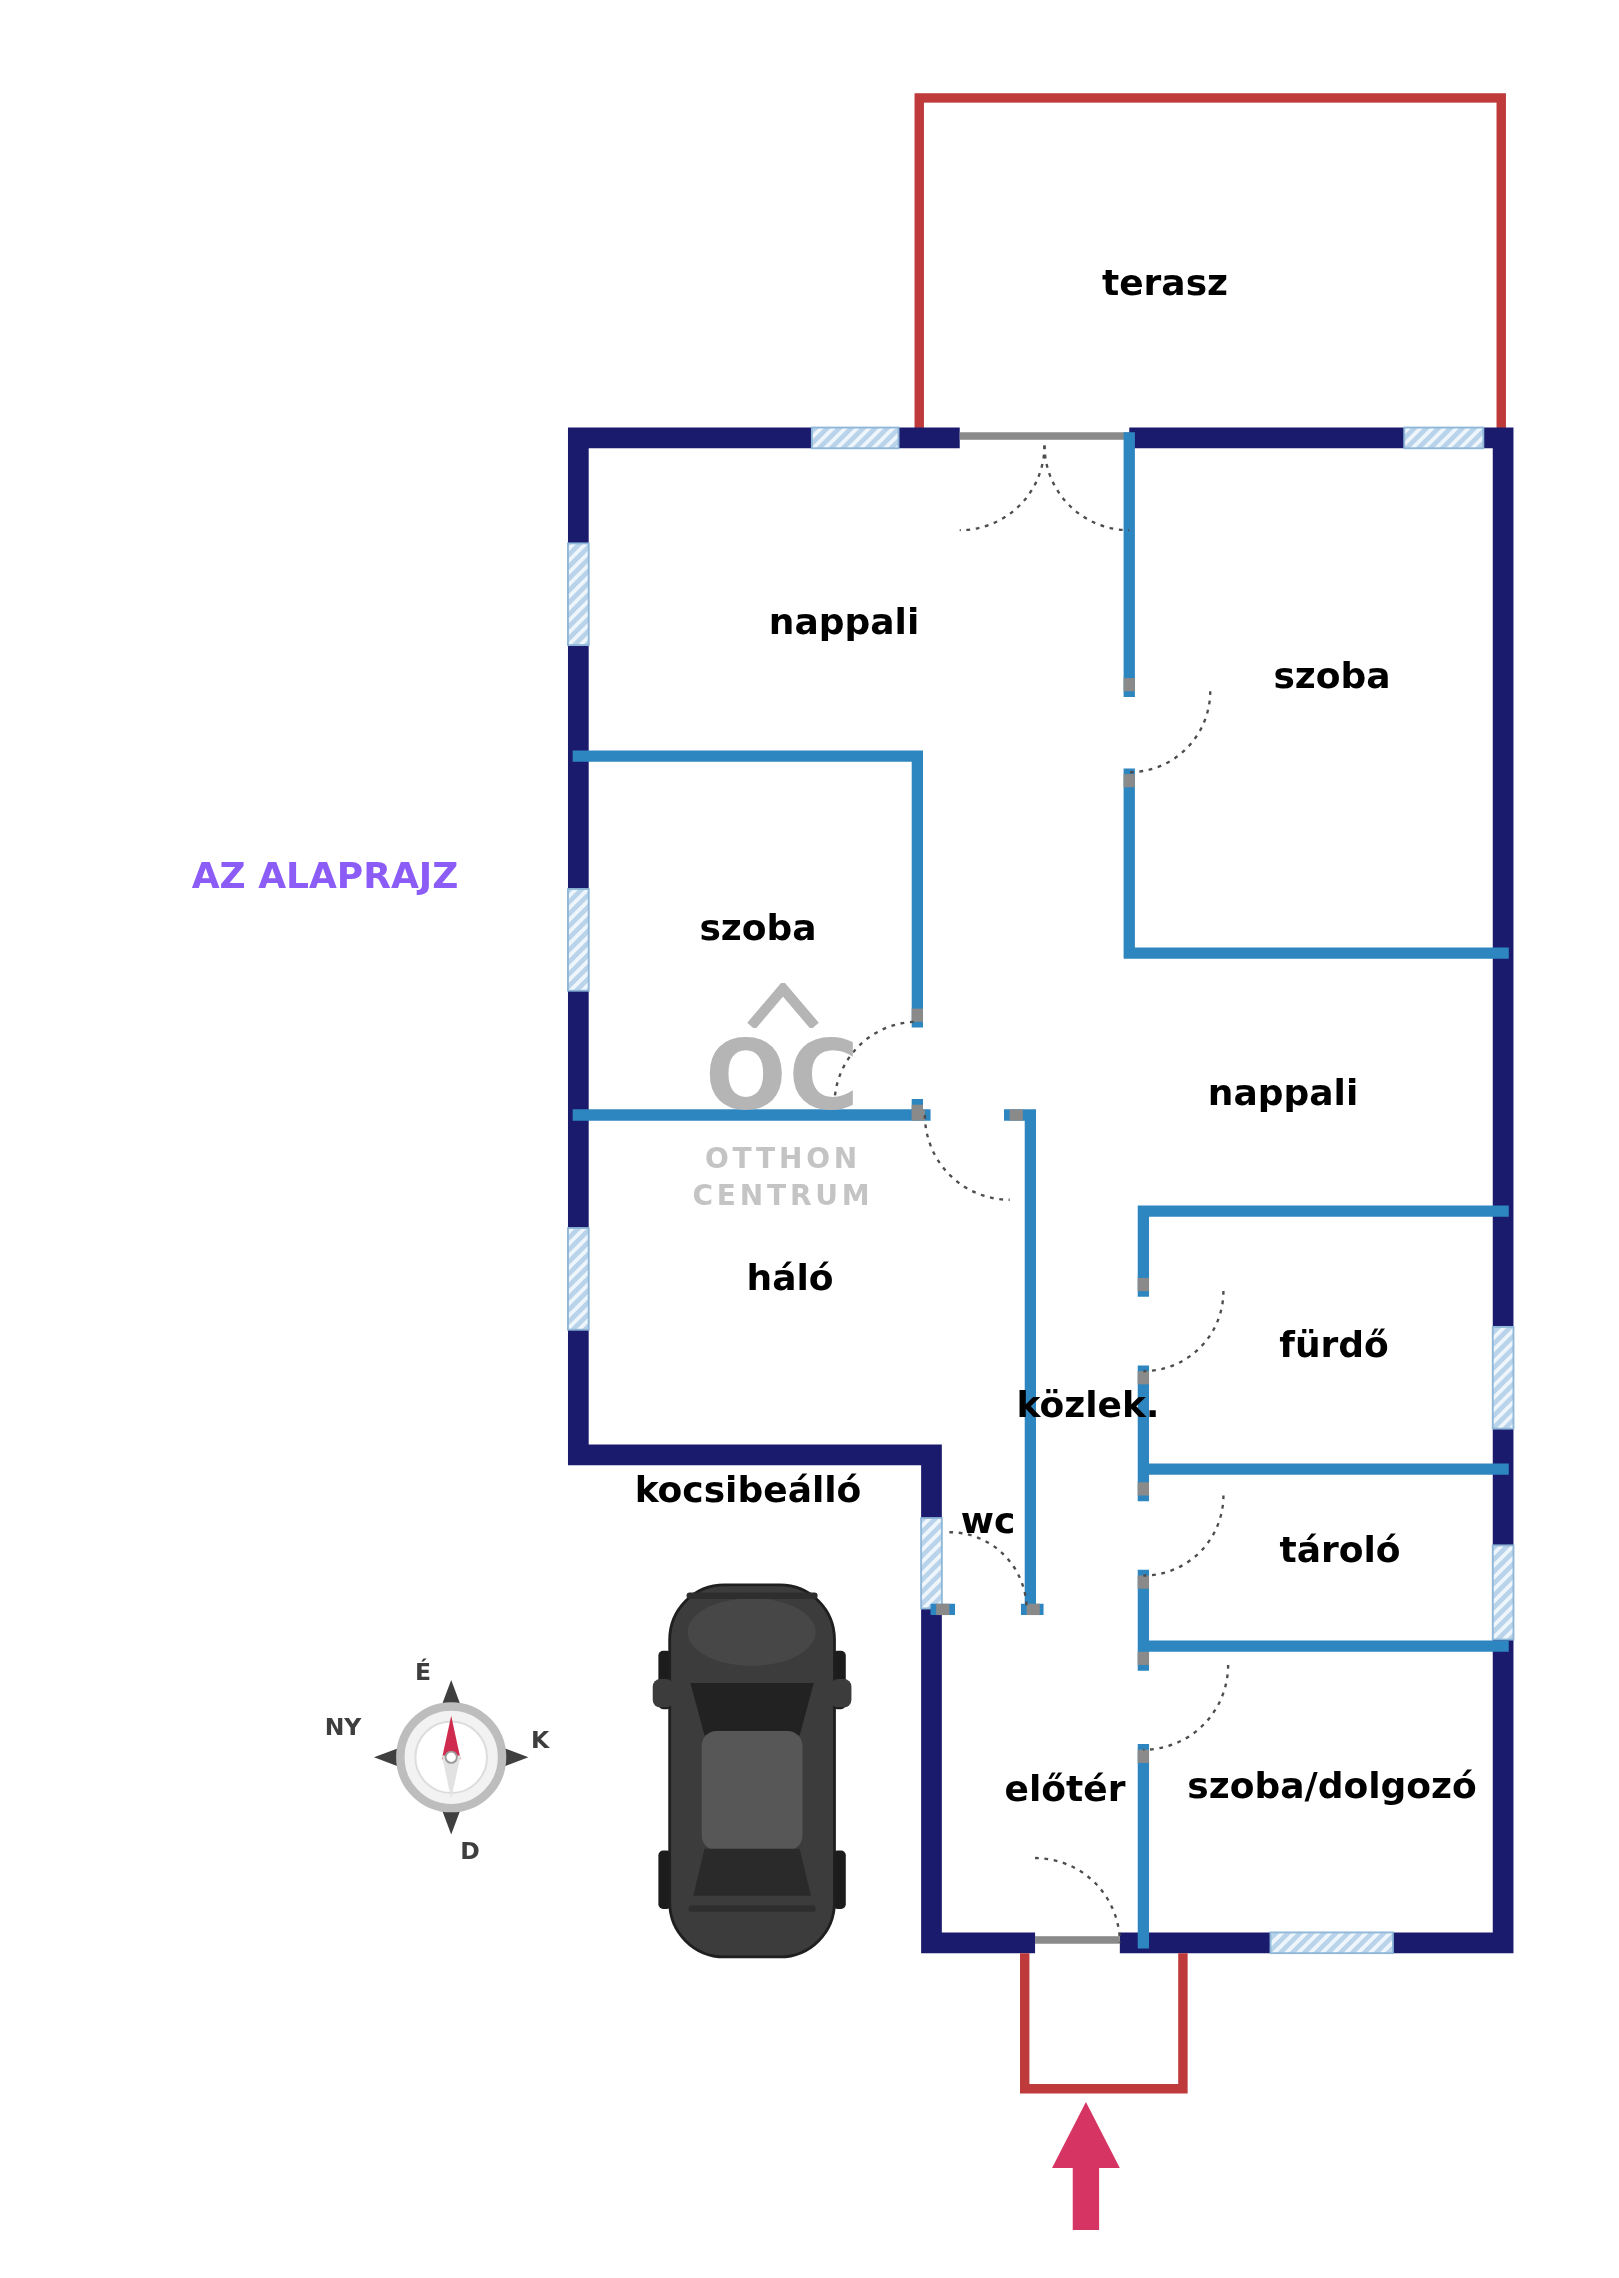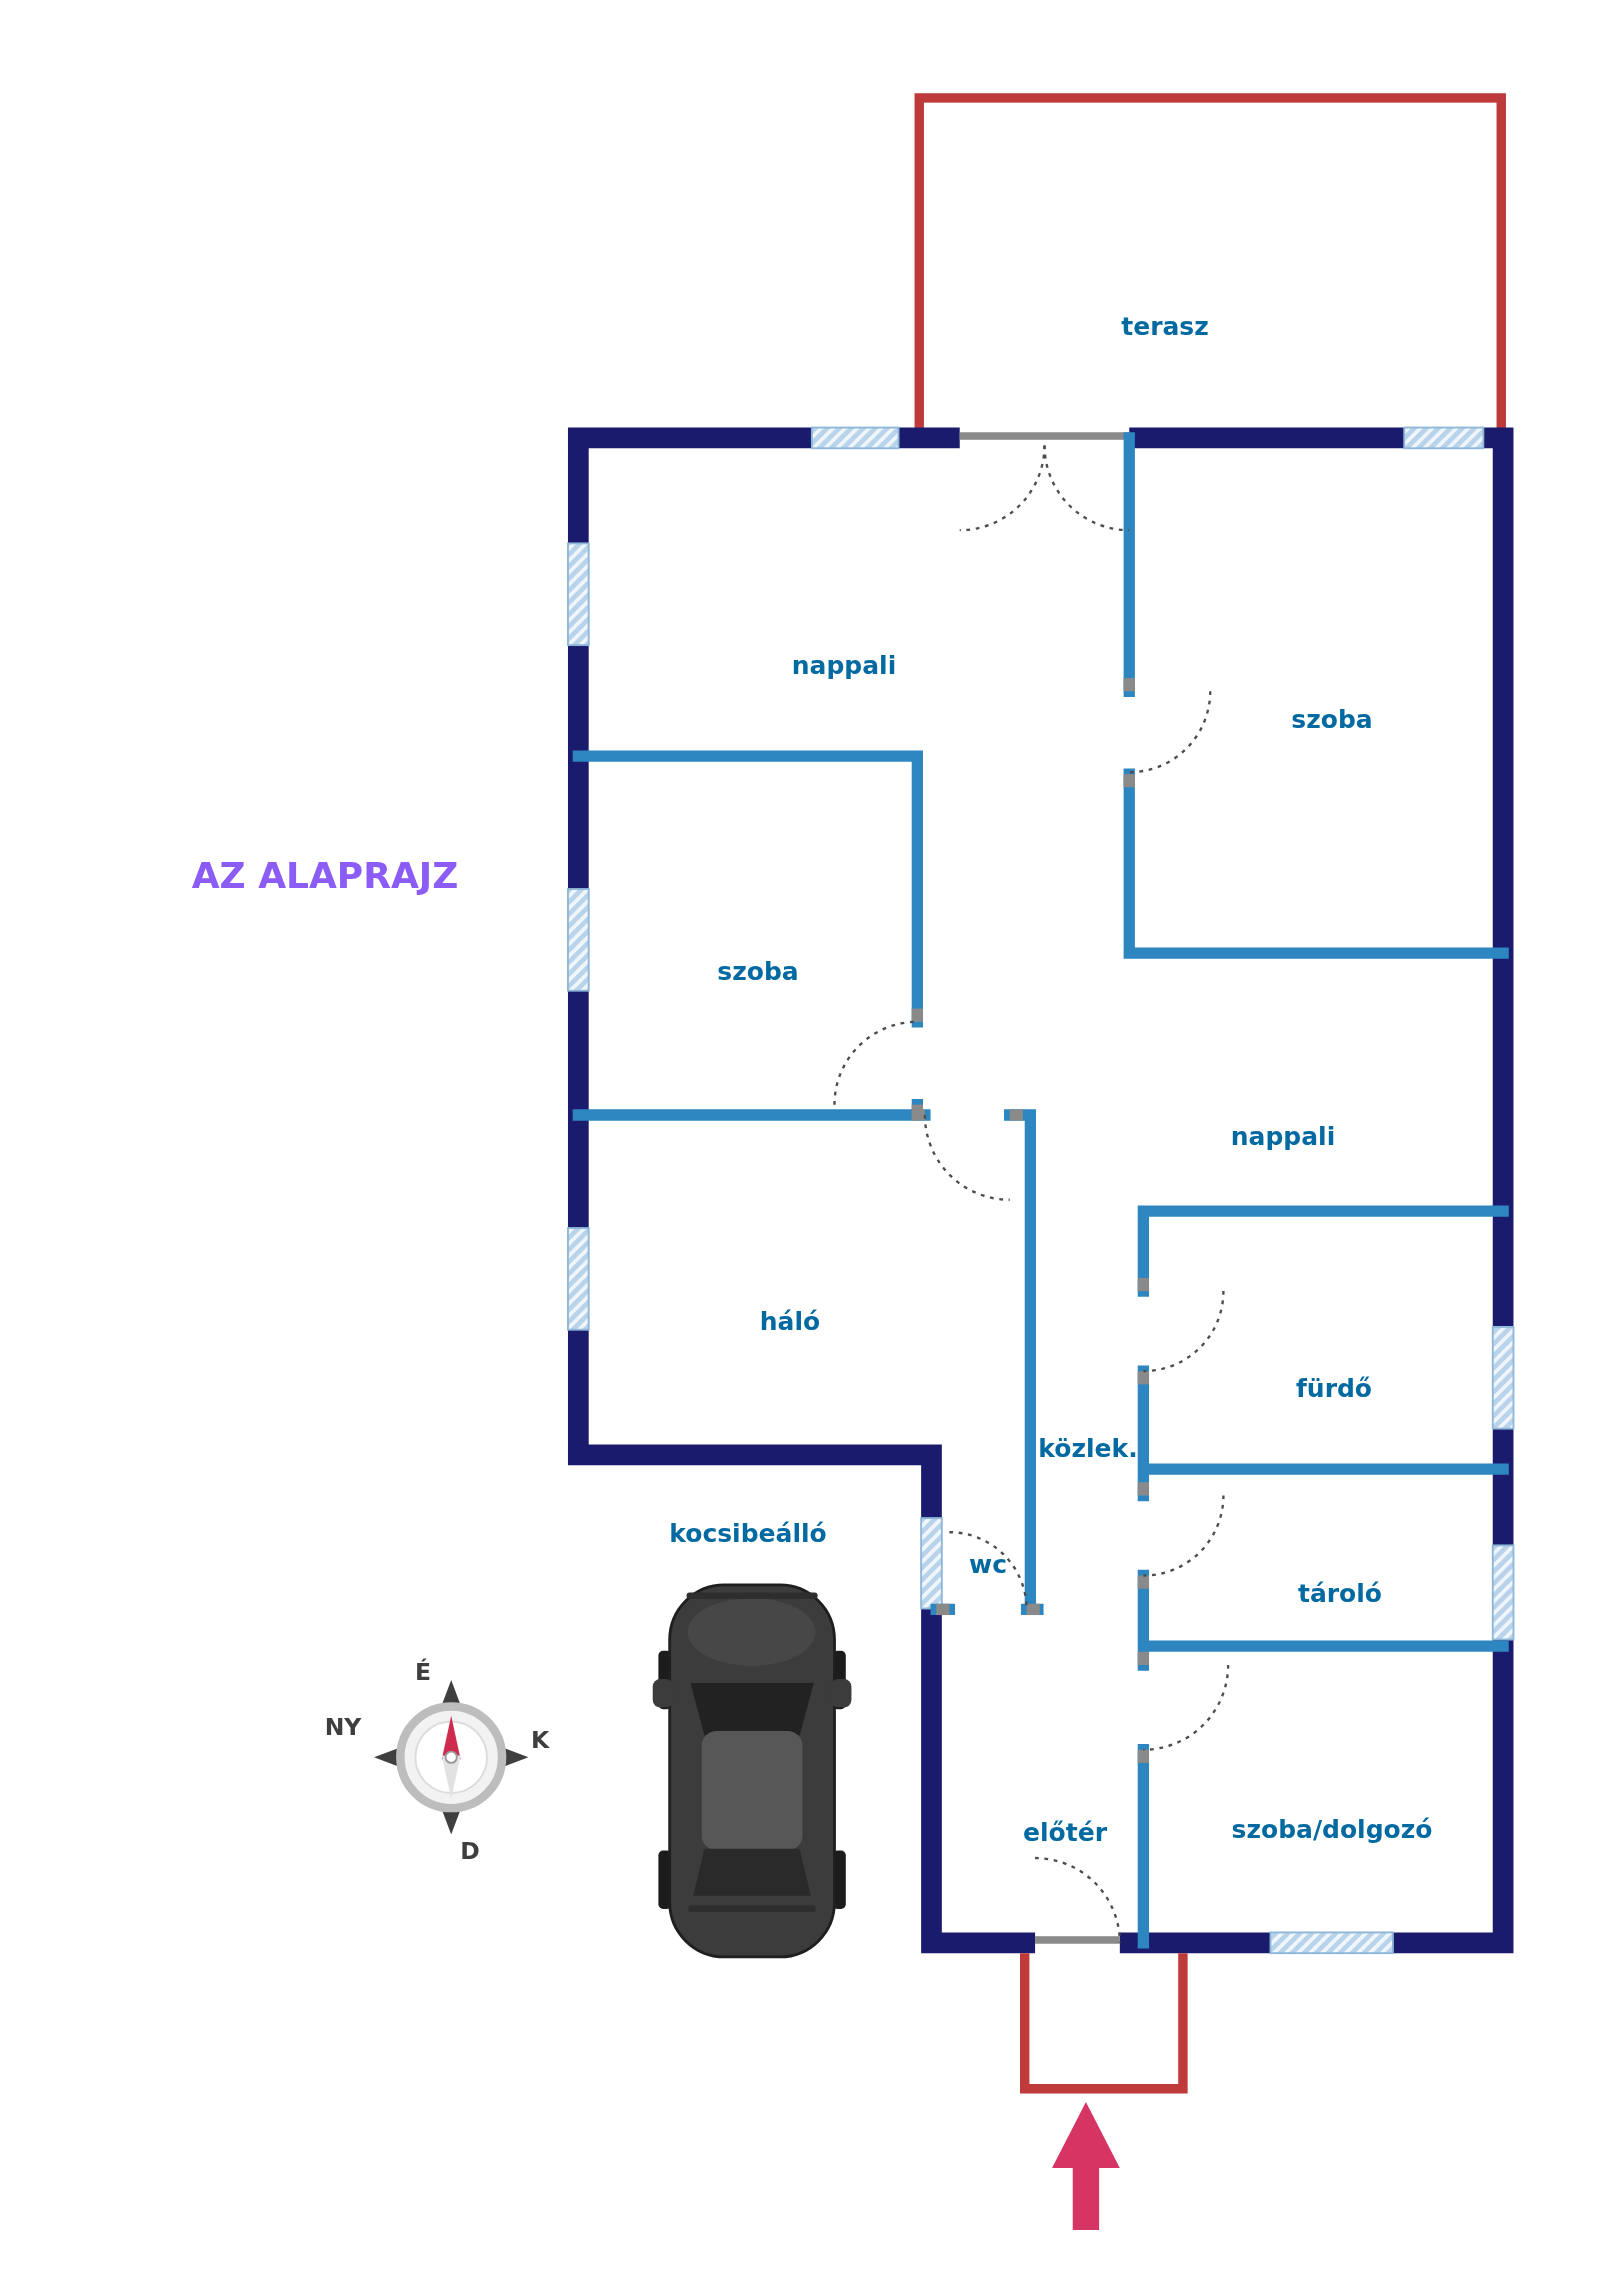--- a/index.html
+++ b/index.html
@@ -1,20 +1,20 @@
 <!DOCTYPE html>
 <html style="font-size:15px"><head>
 <meta charset="utf-8">
 <style>
   html,body{margin:0;padding:0;background:#ffffff;}
   .canvas{position:relative;width:1620px;height:2279px;background:#ffffff;overflow:hidden;
           font-family:"DejaVu Sans",sans-serif;}
   .plan-svg{position:absolute;left:0;top:0;}
-  .room-label{position:absolute;transform:translate(-50%,-50%);font-weight:bold;font-size:25px;
-              color:#0369a1;white-space:nowrap;margin-top:44px;}
+  .room-label{position:absolute;transform:translate(-50%,-50%);font-weight:bold;font-size:36px;
+              color:#000000;white-space:nowrap;}
   .disclaimer{position:absolute;transform:translate(-50%,-50%);font-weight:bold;font-size:36px;
               color:#8b5cf6;white-space:nowrap;}
   .compass-label{position:absolute;transform:translate(-50%,-50%);font-weight:bold;font-size:23.5px;
               color:#3e3e3e;white-space:nowrap;}
   .logo{position:absolute;left:783px;top:983px;transform:translateX(-50%);
         display:flex;flex-direction:column;align-items:center;}
   .logo-oc{font-size:96px;font-weight:bold;line-height:1.02;letter-spacing:1.9px;color:#b5b5b5;}
   .logo-line{font-size:28px;font-weight:bold;letter-spacing:3.8px;line-height:1.32;color:#c4c4c4;}
   .logo-line.first{margin-top:15px;}
 </style>
@@ -120,20 +120,28 @@
       <rect x="28" y="16" width="139" height="7" rx="3" fill="#2e2e2e"></rect>
       <rect x="-8" y="108" width="22" height="30" rx="8" fill="#3c3c3c"></rect>
       <rect x="181" y="108" width="22" height="30" rx="8" fill="#3c3c3c"></rect>
       <polygon points="32,112 163,112 148,168 47,168" fill="#222222"></polygon>
       <rect x="44" y="163" width="107" height="127" rx="16" fill="#575757"></rect>
       <polygon points="47,288 148,288 160,338 35,338" fill="#2a2a2a"></polygon>
       <rect x="30" y="348" width="135" height="7" rx="3" fill="#2e2e2e"></rect>
     </g>
   </svg>
 
+  <div class="logo">
+    <svg width="75" height="45" viewBox="0 0 80 48">
+      <polyline points="6,46 40,6 74,46" fill="none" stroke="#b5b5b5" stroke-width="11"></polyline>
+    </svg>
+    <div class="logo-oc">OC</div>
+    <div class="logo-line first">OTTHON</div>
+    <div class="logo-line">CENTRUM</div>
+  </div>
 
   <div class="disclaimer" style="left:325px;top:875px">AZ ALAPRAJZ</div>
 
   <div class="room-label" style="left:1165px;top:282px">terasz</div>
   <div class="room-label" style="left:844px;top:621px">nappali</div>
   <div class="room-label" style="left:1332px;top:675px">szoba</div>
   <div class="room-label" style="left:758px;top:927px">szoba</div>
   <div class="room-label" style="left:1283px;top:1092px">nappali</div>
   <div class="room-label" style="left:790px;top:1277px">háló</div>
   <div class="room-label" style="left:1334px;top:1344px">fürdő</div>

